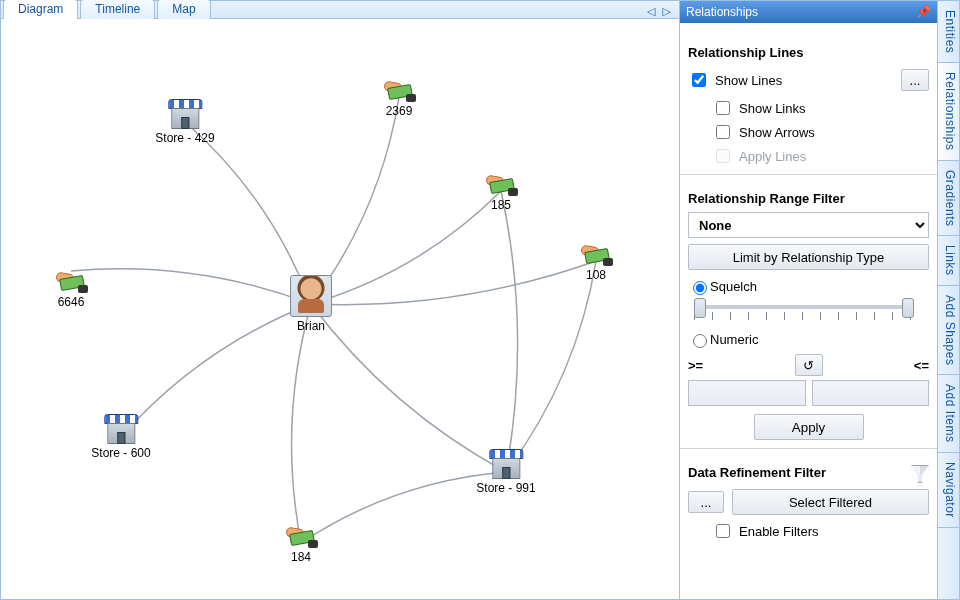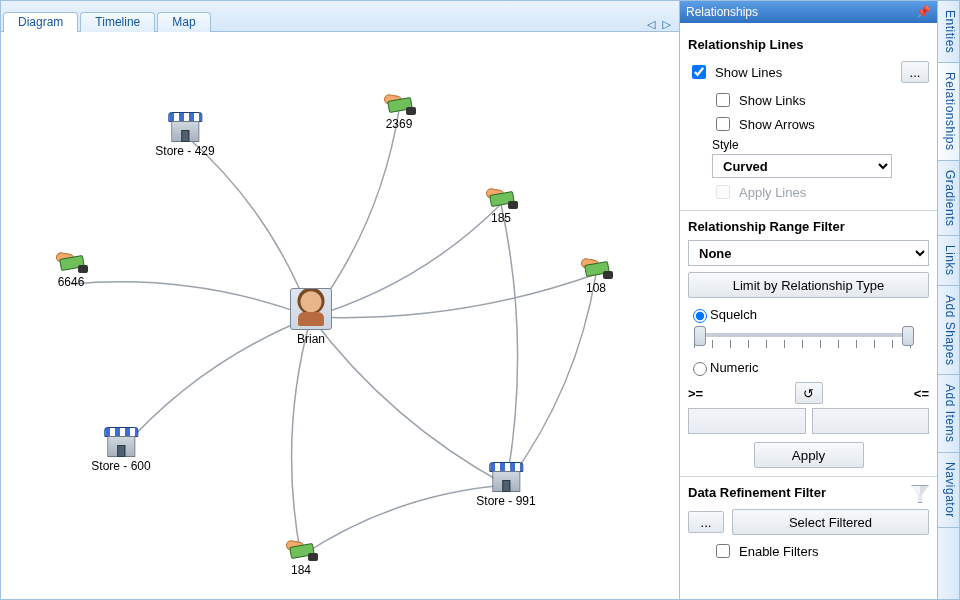--- a/index.html
+++ b/index.html
@@ -4,21 +4,21 @@
 <style>
   * { box-sizing: border-box; }
   html, body { margin: 0; padding: 0; font-family: "Segoe UI", Tahoma, sans-serif; font-size: 13px; color: #000; }
   body { width: 960px; height: 600px; overflow: hidden; background: #fff; }
 
   .root { display: flex; width: 960px; height: 600px; }
 
   
   .canvas-wrap { flex: 1 1 auto; display: flex; flex-direction: column; border: 1px solid #a0c0e0; }
   .tabs-row {
-    height: 31px; display: flex; align-items: flex-end;
+    height: 18px; display: flex; align-items: flex-end;
     background: linear-gradient(#e9f2fb, #d6e8fa);
     border-bottom: 1px solid #a0c0e0;
     padding-left: 2px;
     position: relative;
   }
   .tab {
     padding: 2px 14px 3px 14px;
     border: 1px solid #a0c0e0;
     border-bottom: none;
     border-radius: 4px 4px 0 0;
@@ -72,21 +72,21 @@
   .panel { width: 258px; flex: 0 0 258px; display:flex; flex-direction:column;
     border:1px solid #a0c0e0; border-left:none; }
   .panel-title {
     height: 22px; background: linear-gradient(#5c9de5,#2f72c1);
     color:#fff; display:flex; align-items:center; font-size:12px;
     padding: 0 6px;
   }
   .panel-title .pin { margin-left:auto; font-size:12px; cursor:pointer; }
   .panel-body { flex:1 1 auto; overflow:auto; background:#fff; padding:6px 8px 8px 8px; }
 
-  .section-title { font-weight:700; margin:8px 0 6px 0; font-size:13px; }
+  .section-title { font-weight:700; margin:16px 0 6px 0; font-size:13px; }
   .hr { border-top:1px solid #cfd6de; margin:8px -8px; }
 
   .chk-row { display:flex; align-items:center; gap:6px; margin:4px 0 4px 0; }
   .chk-row.sub { margin-left:24px; }
   .chk-row input[type=checkbox] { width:14px; height:14px; }
   .chk-row.disabled { color:#9aa2ab; }
   .chk-row.disabled input { opacity:0.6; }
 
   .ellipsis-btn, .reset-btn {
     height:22px; min-width:28px; background:linear-gradient(#f7f9fb,#e4e9ef);
@@ -210,21 +210,21 @@
           <div class="label">185</div>
         </div>
         <div class="node" style="left: 595px; top: 242px;">
           <div class="icon money-icon">
             <div class="hand"></div>
             <div class="bill"></div>
             <div class="cam"></div>
           </div>
           <div class="label">108</div>
         </div>
-        <div class="node" style="left: 70px; top: 236px; text-align: center;">
+        <div class="node" style="left: 70px; top: 269px; text-align: center;">
           <div class="icon money-icon">
             <div class="hand"></div>
             <div class="bill"></div>
             <div class="cam"></div>
           </div>
           <div class="label">6646</div>
         </div>
         <div class="node" style="left: 120px; top: 418px;">
           <div class="icon store-icon">
             <div class="awning"></div>
@@ -274,26 +274,20 @@
       <label class="chk-row sub">
         <input type="checkbox" style="">
         <span>Show Links</span>
       </label>
 
       <label class="chk-row sub">
         <input type="checkbox" style="">
         <span>Show Arrows</span>
       </label>
 
-      <div class="style-row">
-        <div class="style-label">Style</div>
-        <select class="combo">
-          <option>Curved</option>
-        </select>
-      </div>
 
       <label class="chk-row sub disabled">
         <input type="checkbox" disabled="" style="">
         <span>Apply Lines</span>
       </label>
 
       <div class="hr"></div>
 
       <div class="section-title">Relationship Range Filter</div>
 

